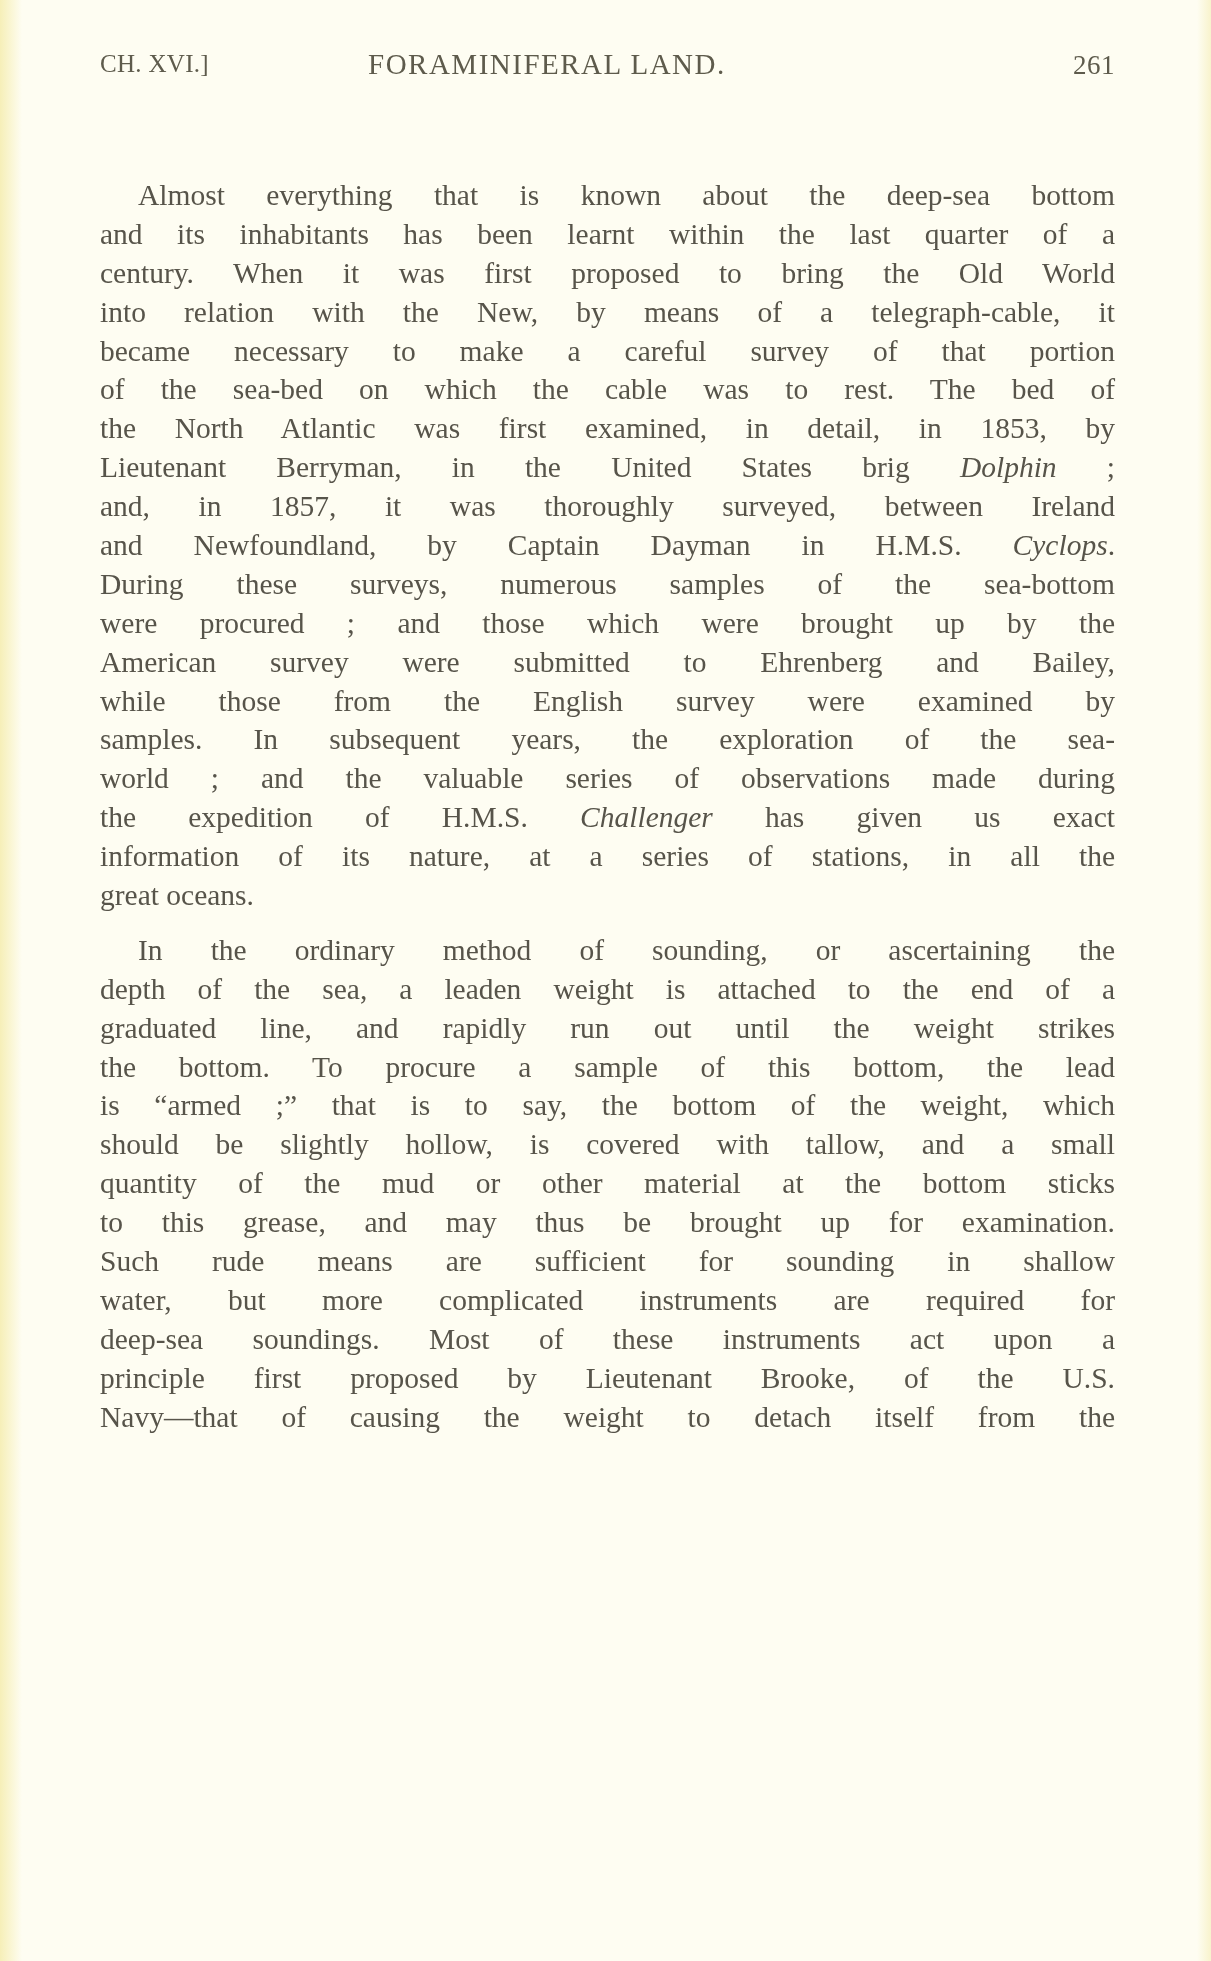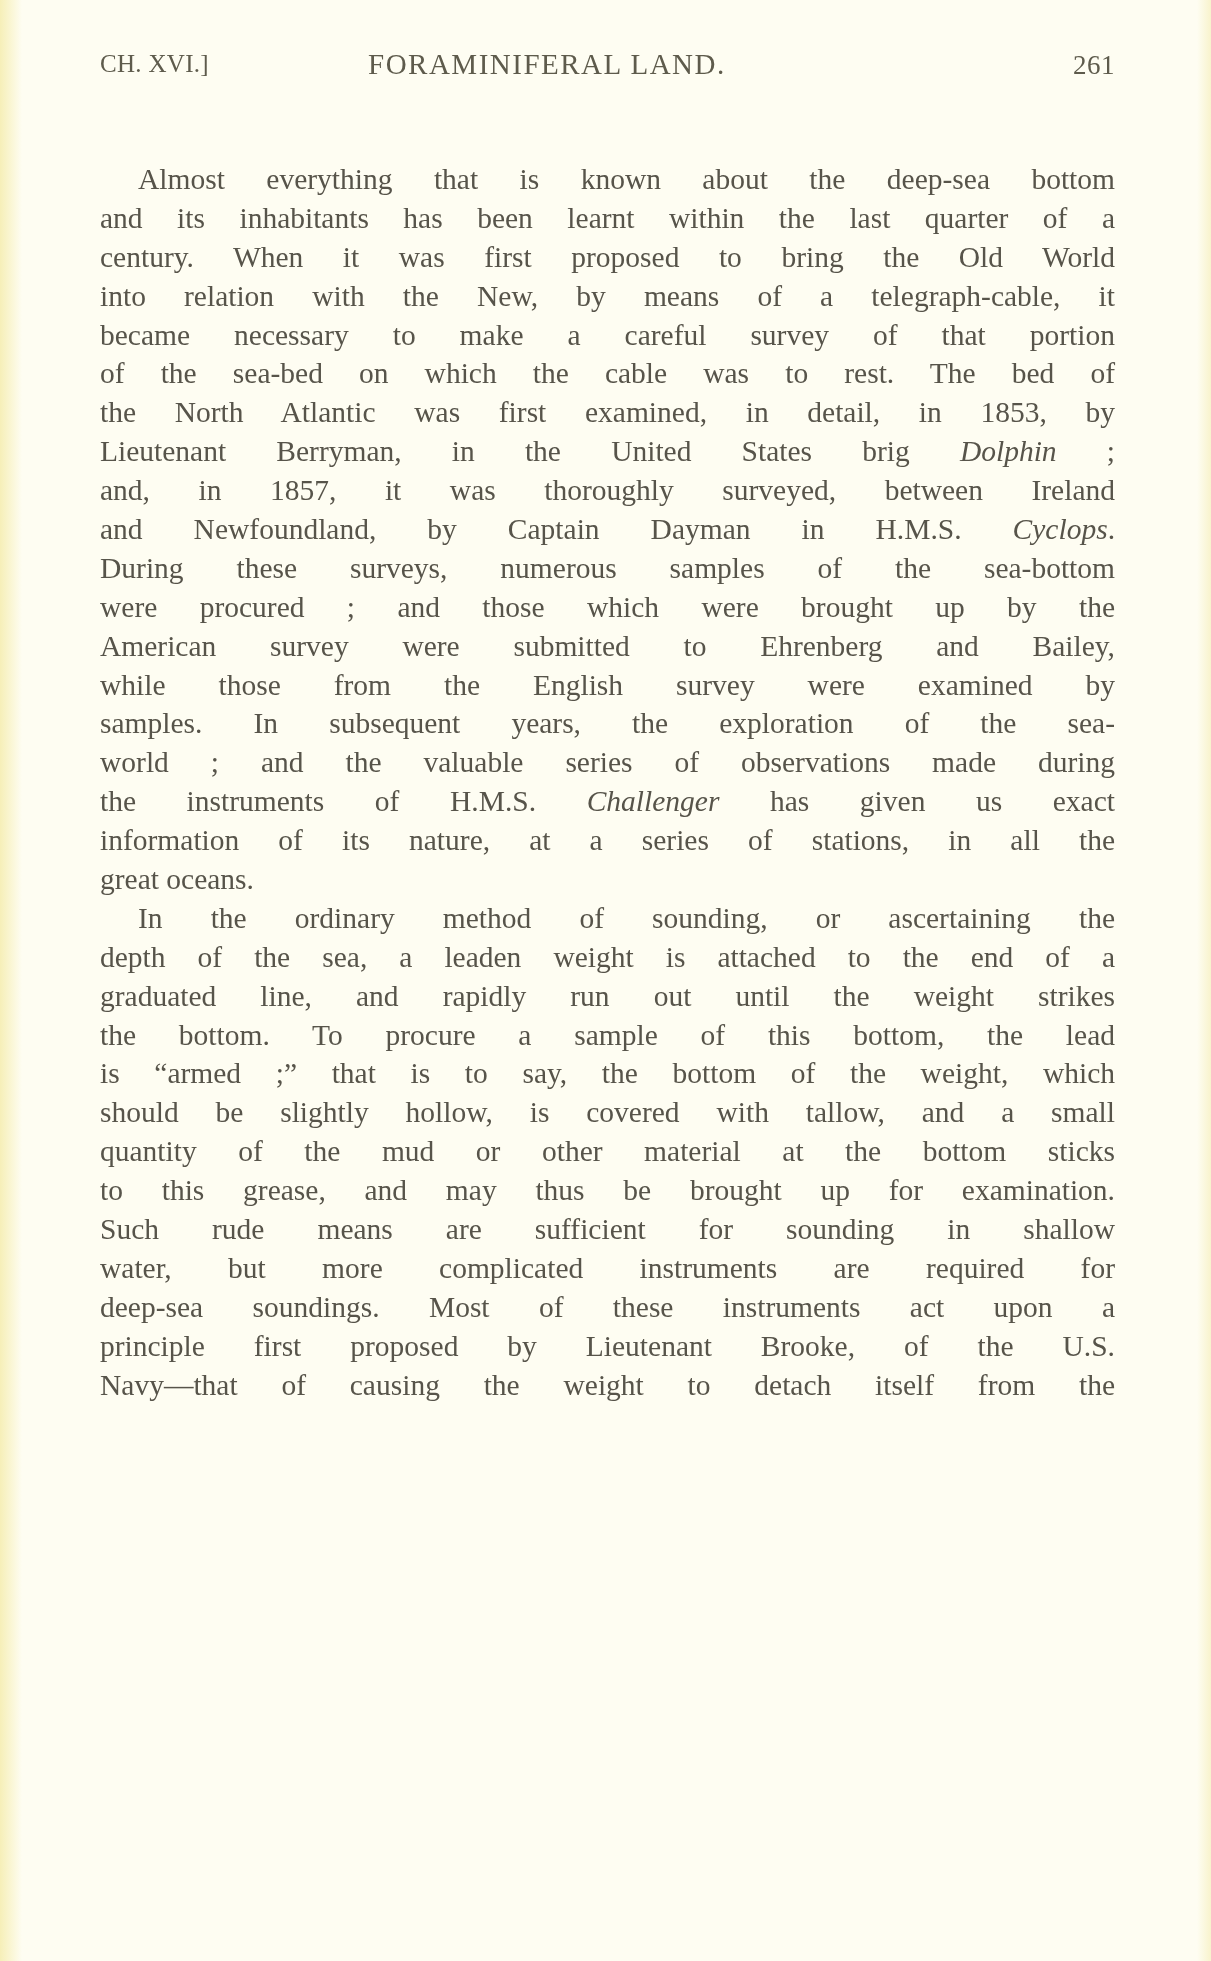--- a/index.html
+++ b/index.html
@@ -67,20 +67,21 @@
       height: 38.9px;
       line-height: 38.9px;
       font-size: 29.5px;
       white-space: nowrap;
       text-align: justify;
       text-align-last: justify;
       color: #57544a;
     }
     .line.indent {
       padding-left: 38px;
+      margin-top: 16px;
     }
     .line.last {
       text-align-last: left;
     }
     .line i {
       font-style: italic;
     }
   </style>
 </head>
 <body>
@@ -106,21 +107,21 @@
     <div class="line">the North Atlantic was first examined, in detail, in 1853, by</div>
     <div class="line"><span>Lieutenant Berryman, in the United States brig </span><i>Dolphin</i><span> ;</span></div>
     <div class="line">and, in 1857, it was thoroughly surveyed, between Ireland</div>
     <div class="line"><span>and Newfoundland, by Captain Dayman in H.M.S. </span><i>Cyclops</i><span>.</span></div>
     <div class="line">During these surveys, numerous samples of the sea-bottom</div>
     <div class="line">were procured ; and those which were brought up by the</div>
     <div class="line">American survey were submitted to Ehrenberg and Bailey,</div>
     <div class="line">while those from the English survey were examined by</div>
     <div class="line">samples. In subsequent years, the exploration of the sea-</div>
     <div class="line">world ; and the valuable series of observations made during</div>
-    <div class="line"><span>the instruments of H.M.S. </span><i>Challenger</i><span> has given us exact</span></div>
+    <div class="line"><span>the expedition of H.M.S. </span><i>Challenger</i><span> has given us exact</span></div>
     <div class="line">information of its nature, at a series of stations, in all the</div>
     <div class="line last">great oceans.</div>
   </div>
 
   <div class="paragraph">
     <div class="line indent">In the ordinary method of sounding, or ascertaining the</div>
     <div class="line">depth of the sea, a leaden weight is attached to the end of a</div>
     <div class="line">graduated line, and rapidly run out until the weight strikes</div>
     <div class="line">the bottom. To procure a sample of this bottom, the lead</div>
     <div class="line">is “armed ;” that is to say, the bottom of the weight, which</div>

